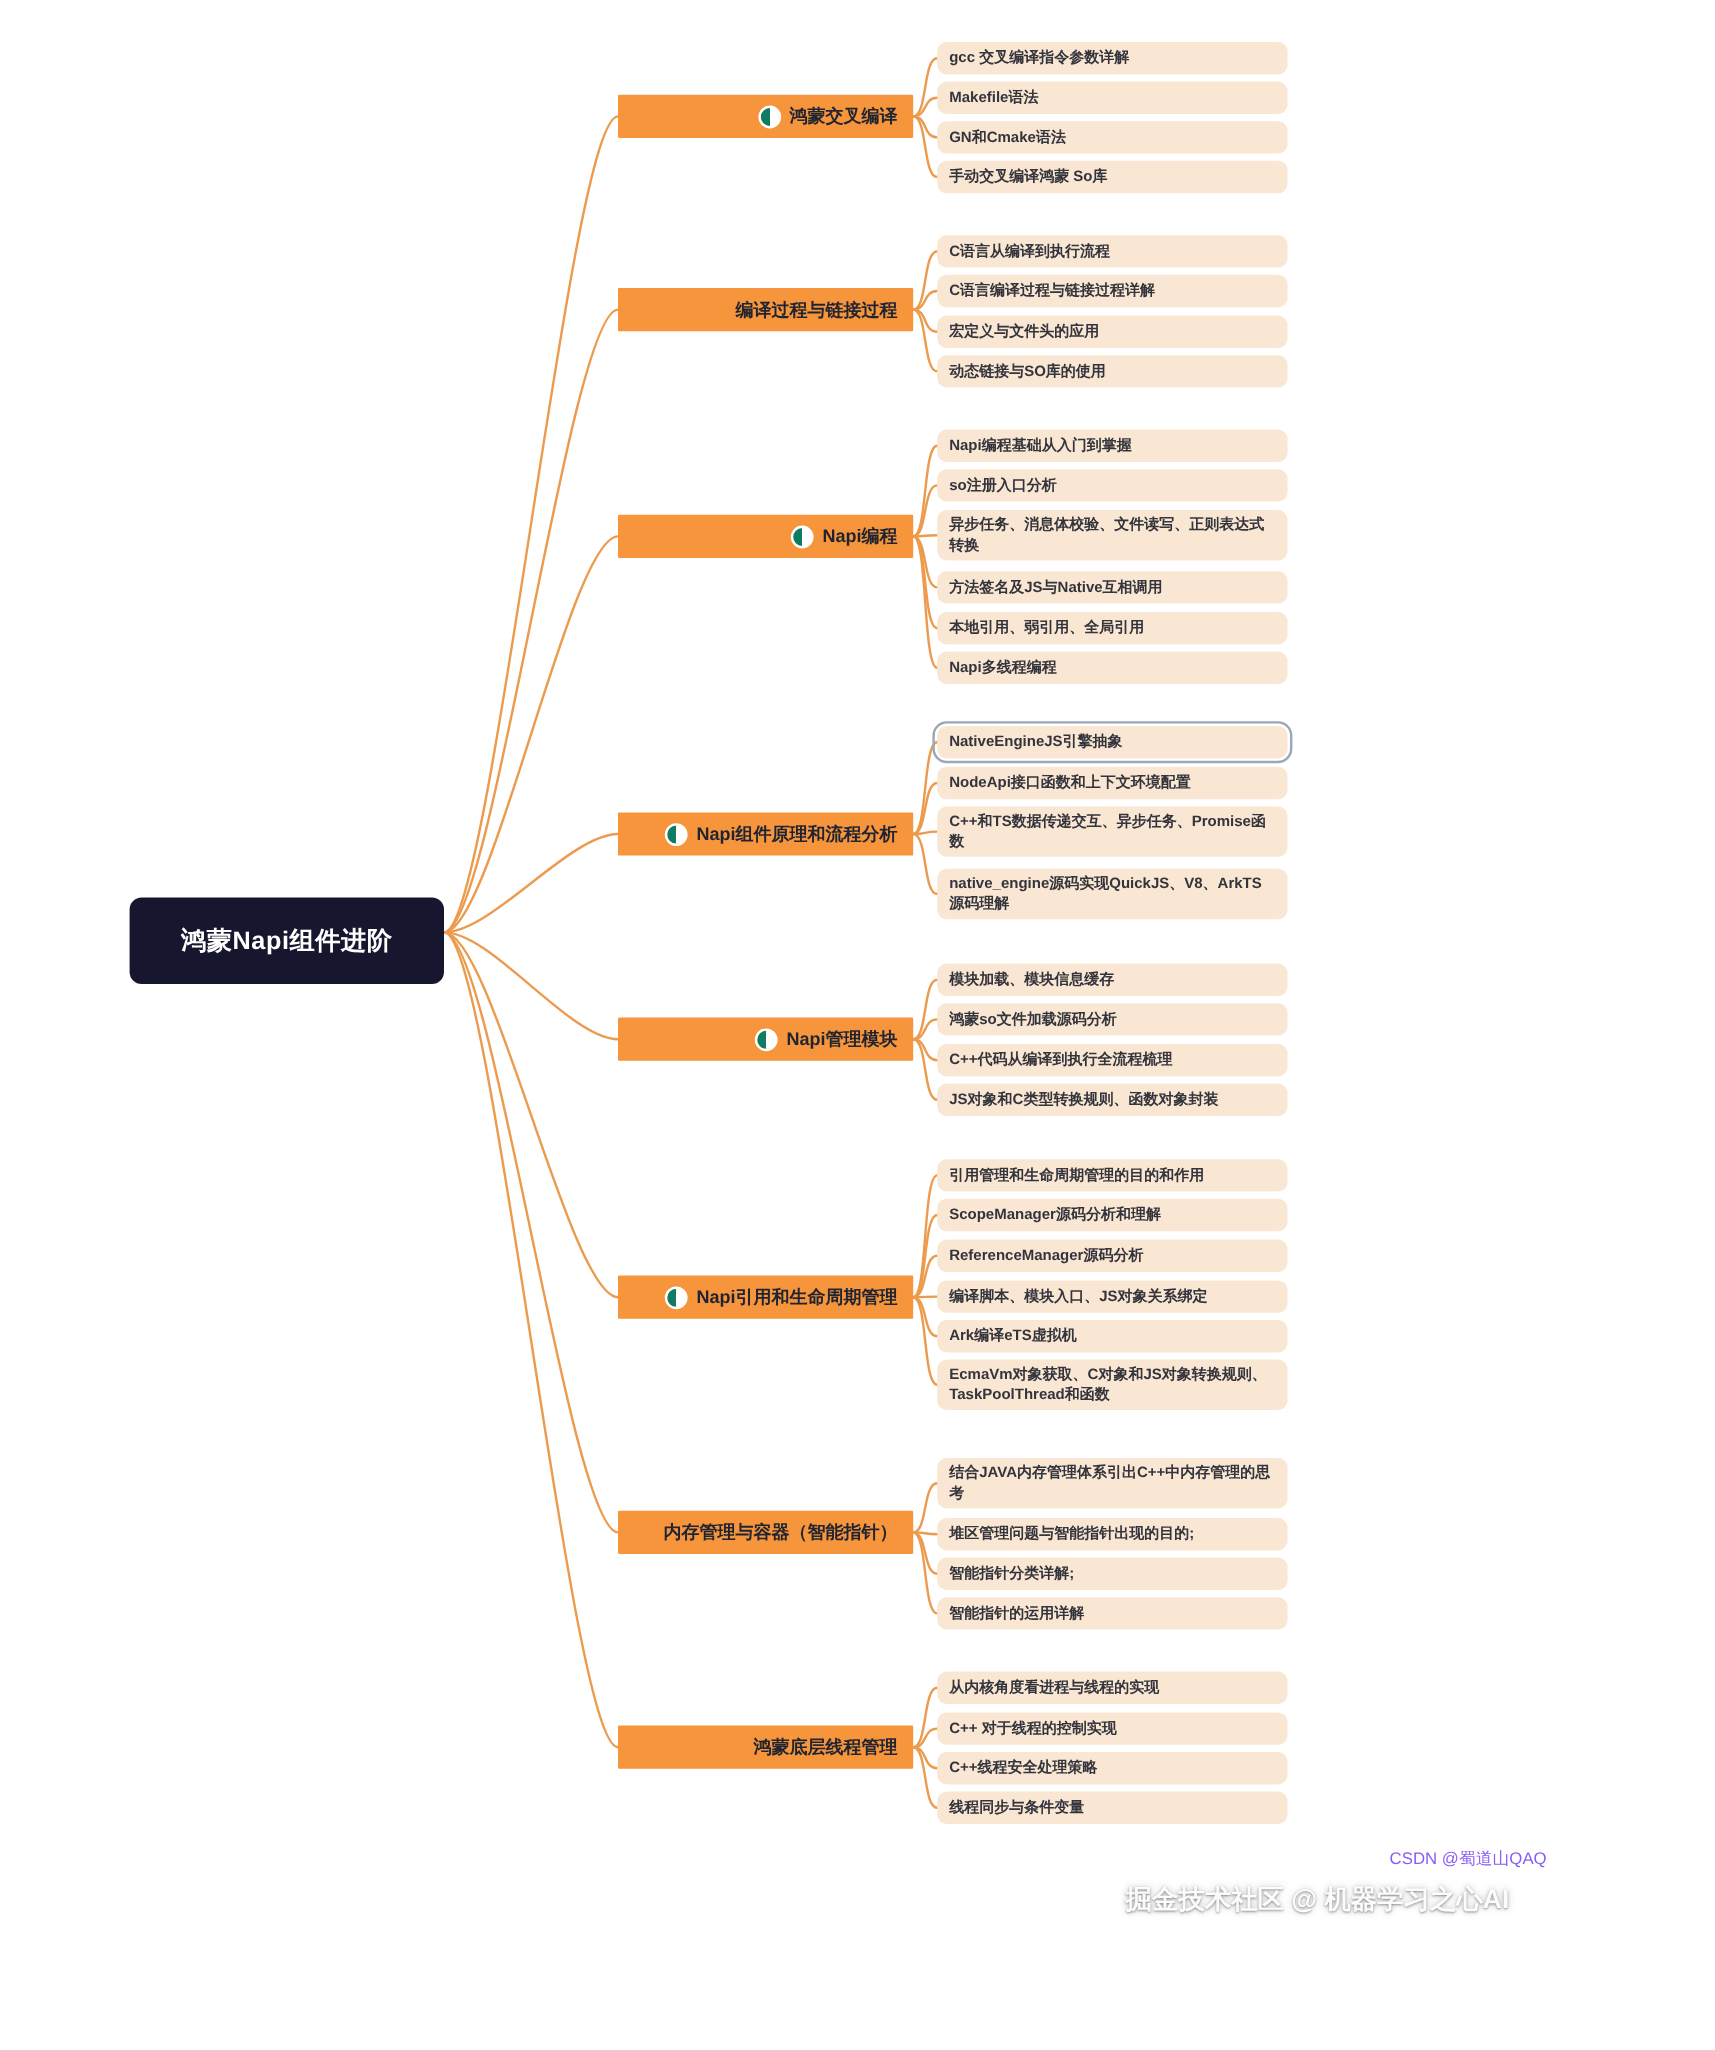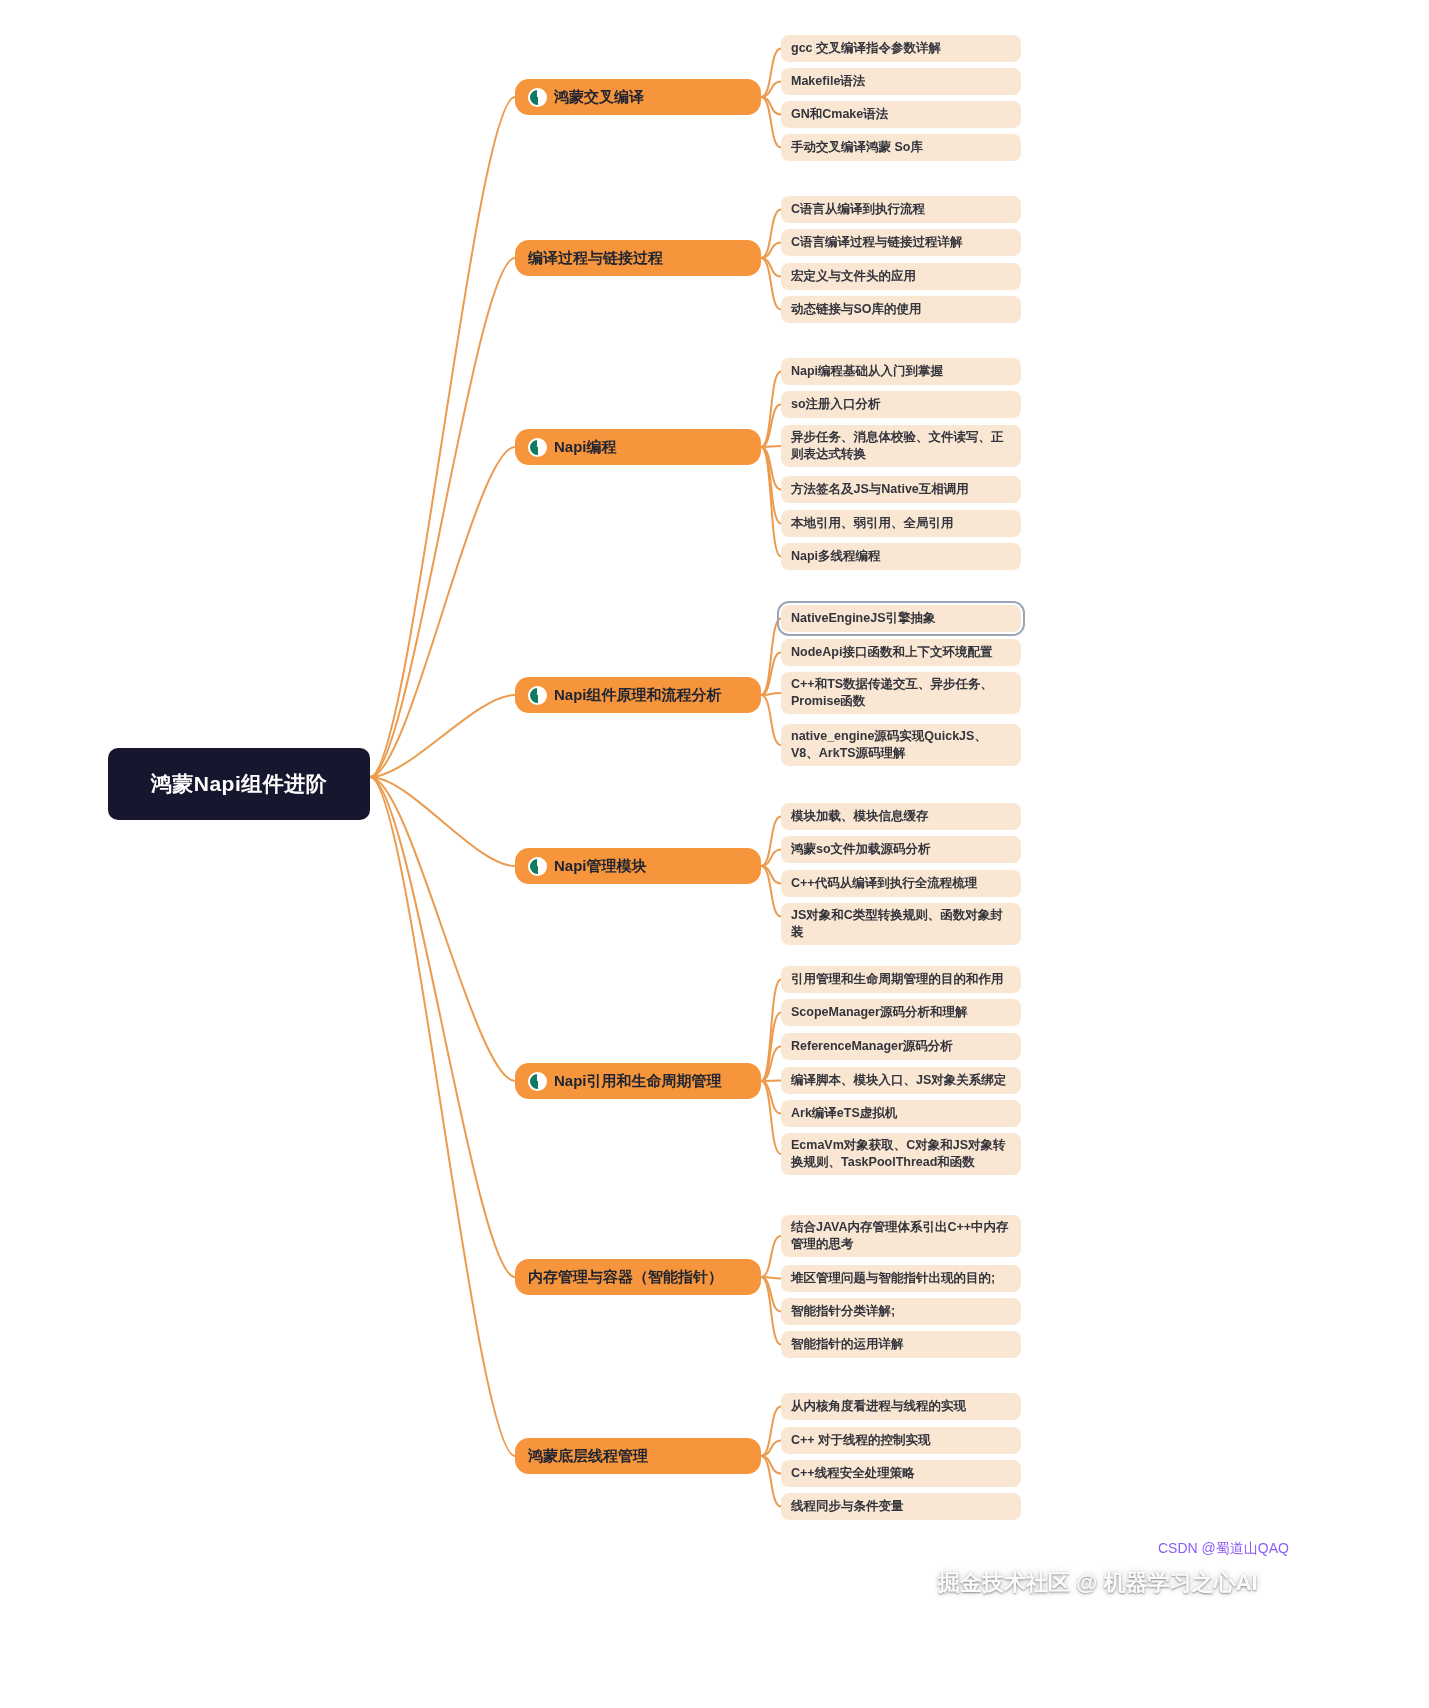--- a/index.html
+++ b/index.html
@@ -17,35 +17,36 @@
     background:var(--root-bg,#16162E);
     color:var(--root-text,#ffffff);
     border-radius:10px;
     display:flex; align-items:center; justify-content:center;
     font-size:21px; font-weight:800; letter-spacing:0.5px;
   }
   .branch {
     left:515px; width:246px; height:36px;
     background:var(--branch-bg,#F6953C);
     color:var(--branch-text,#1F2430);
-    border-radius:14px;
+    border-radius:1px;
     display:flex; align-items:center; gap:7px;
     padding:0 13px;
     font-size:15px; font-weight:700;
     white-space:nowrap;
+    justify-content:flex-end;
   }
   .pie {
     width:19px; height:19px; flex:0 0 19px;
     border-radius:50%;
     background:conic-gradient(from 180deg, #0F7B61 0 50%, #ffffff 0);
     border:2px solid #ffffff;
     box-sizing:border-box;
   }
   .child {
-    left:781px; width:240px; min-height:27px;
+    left:781px; width:292px; min-height:27px;
     background:var(--child-bg,#FAE7D3);
     color:var(--child-text,#33343C);
     border-radius:8px;
     display:flex; align-items:center;
     padding:4px 10px;
     font-size:12.5px; font-weight:700;
     line-height:17px;
   }
   .child.selected {
     outline:2px solid var(--selection,#9BA6B6);

